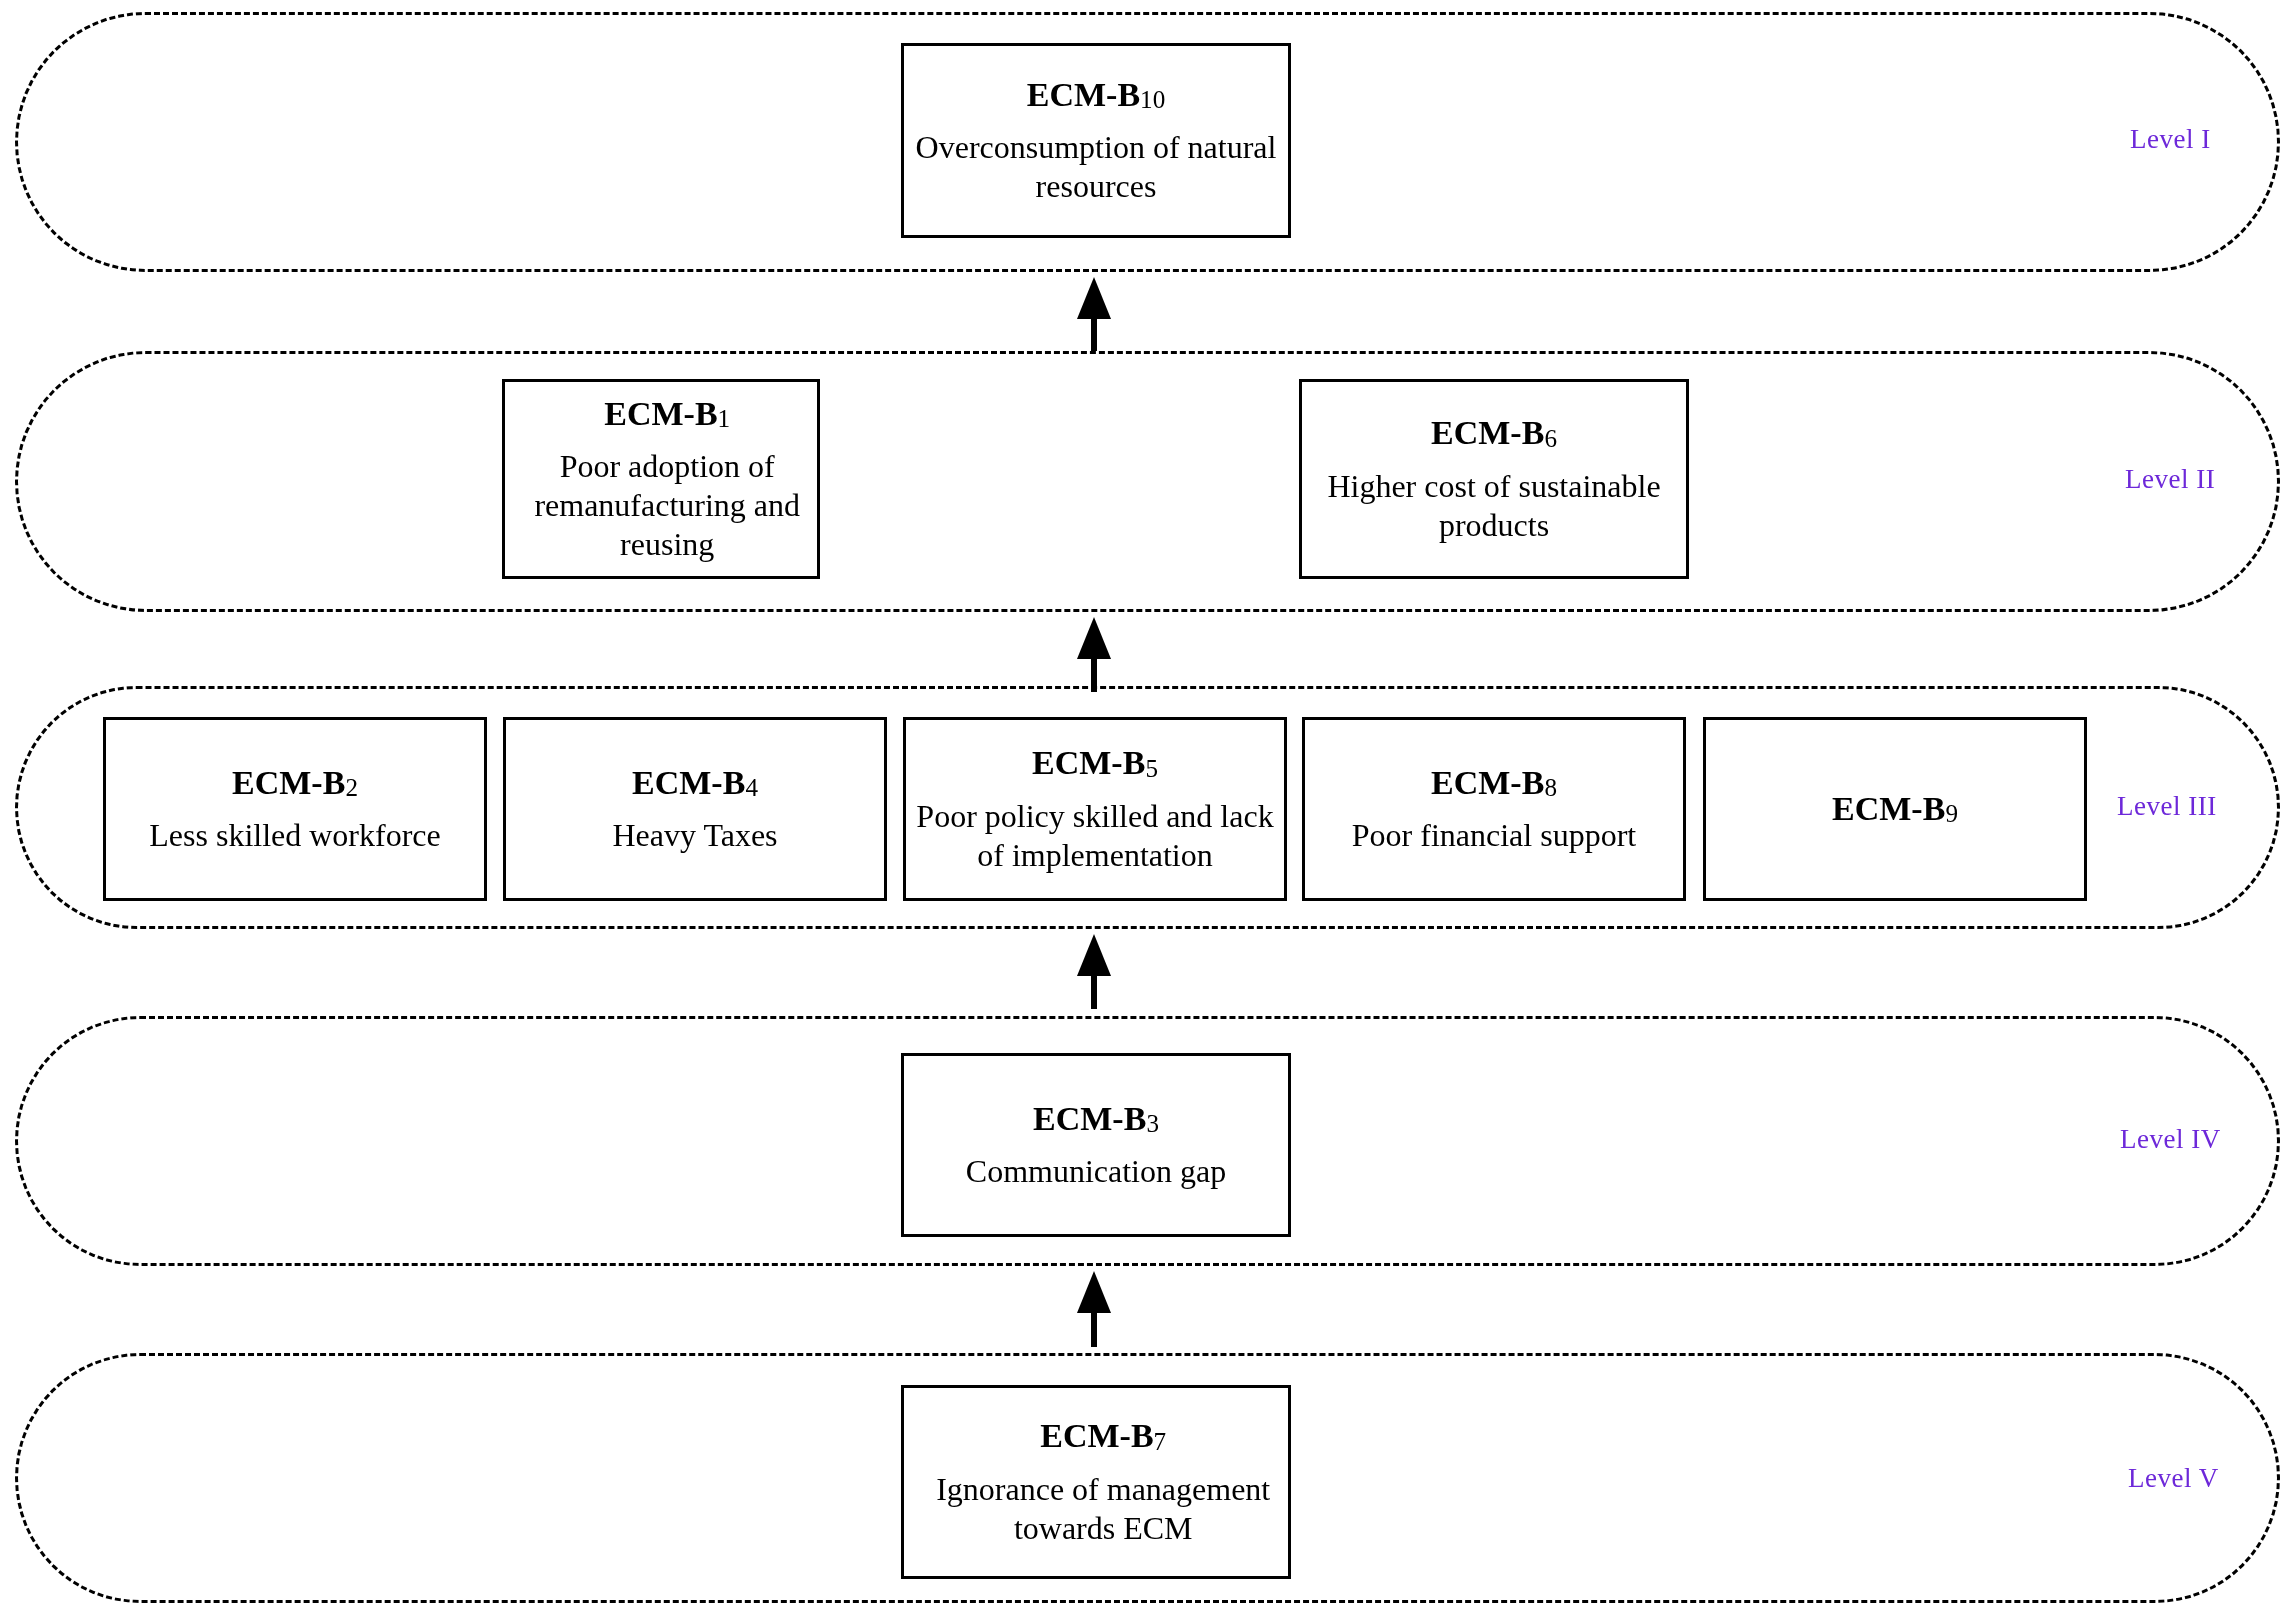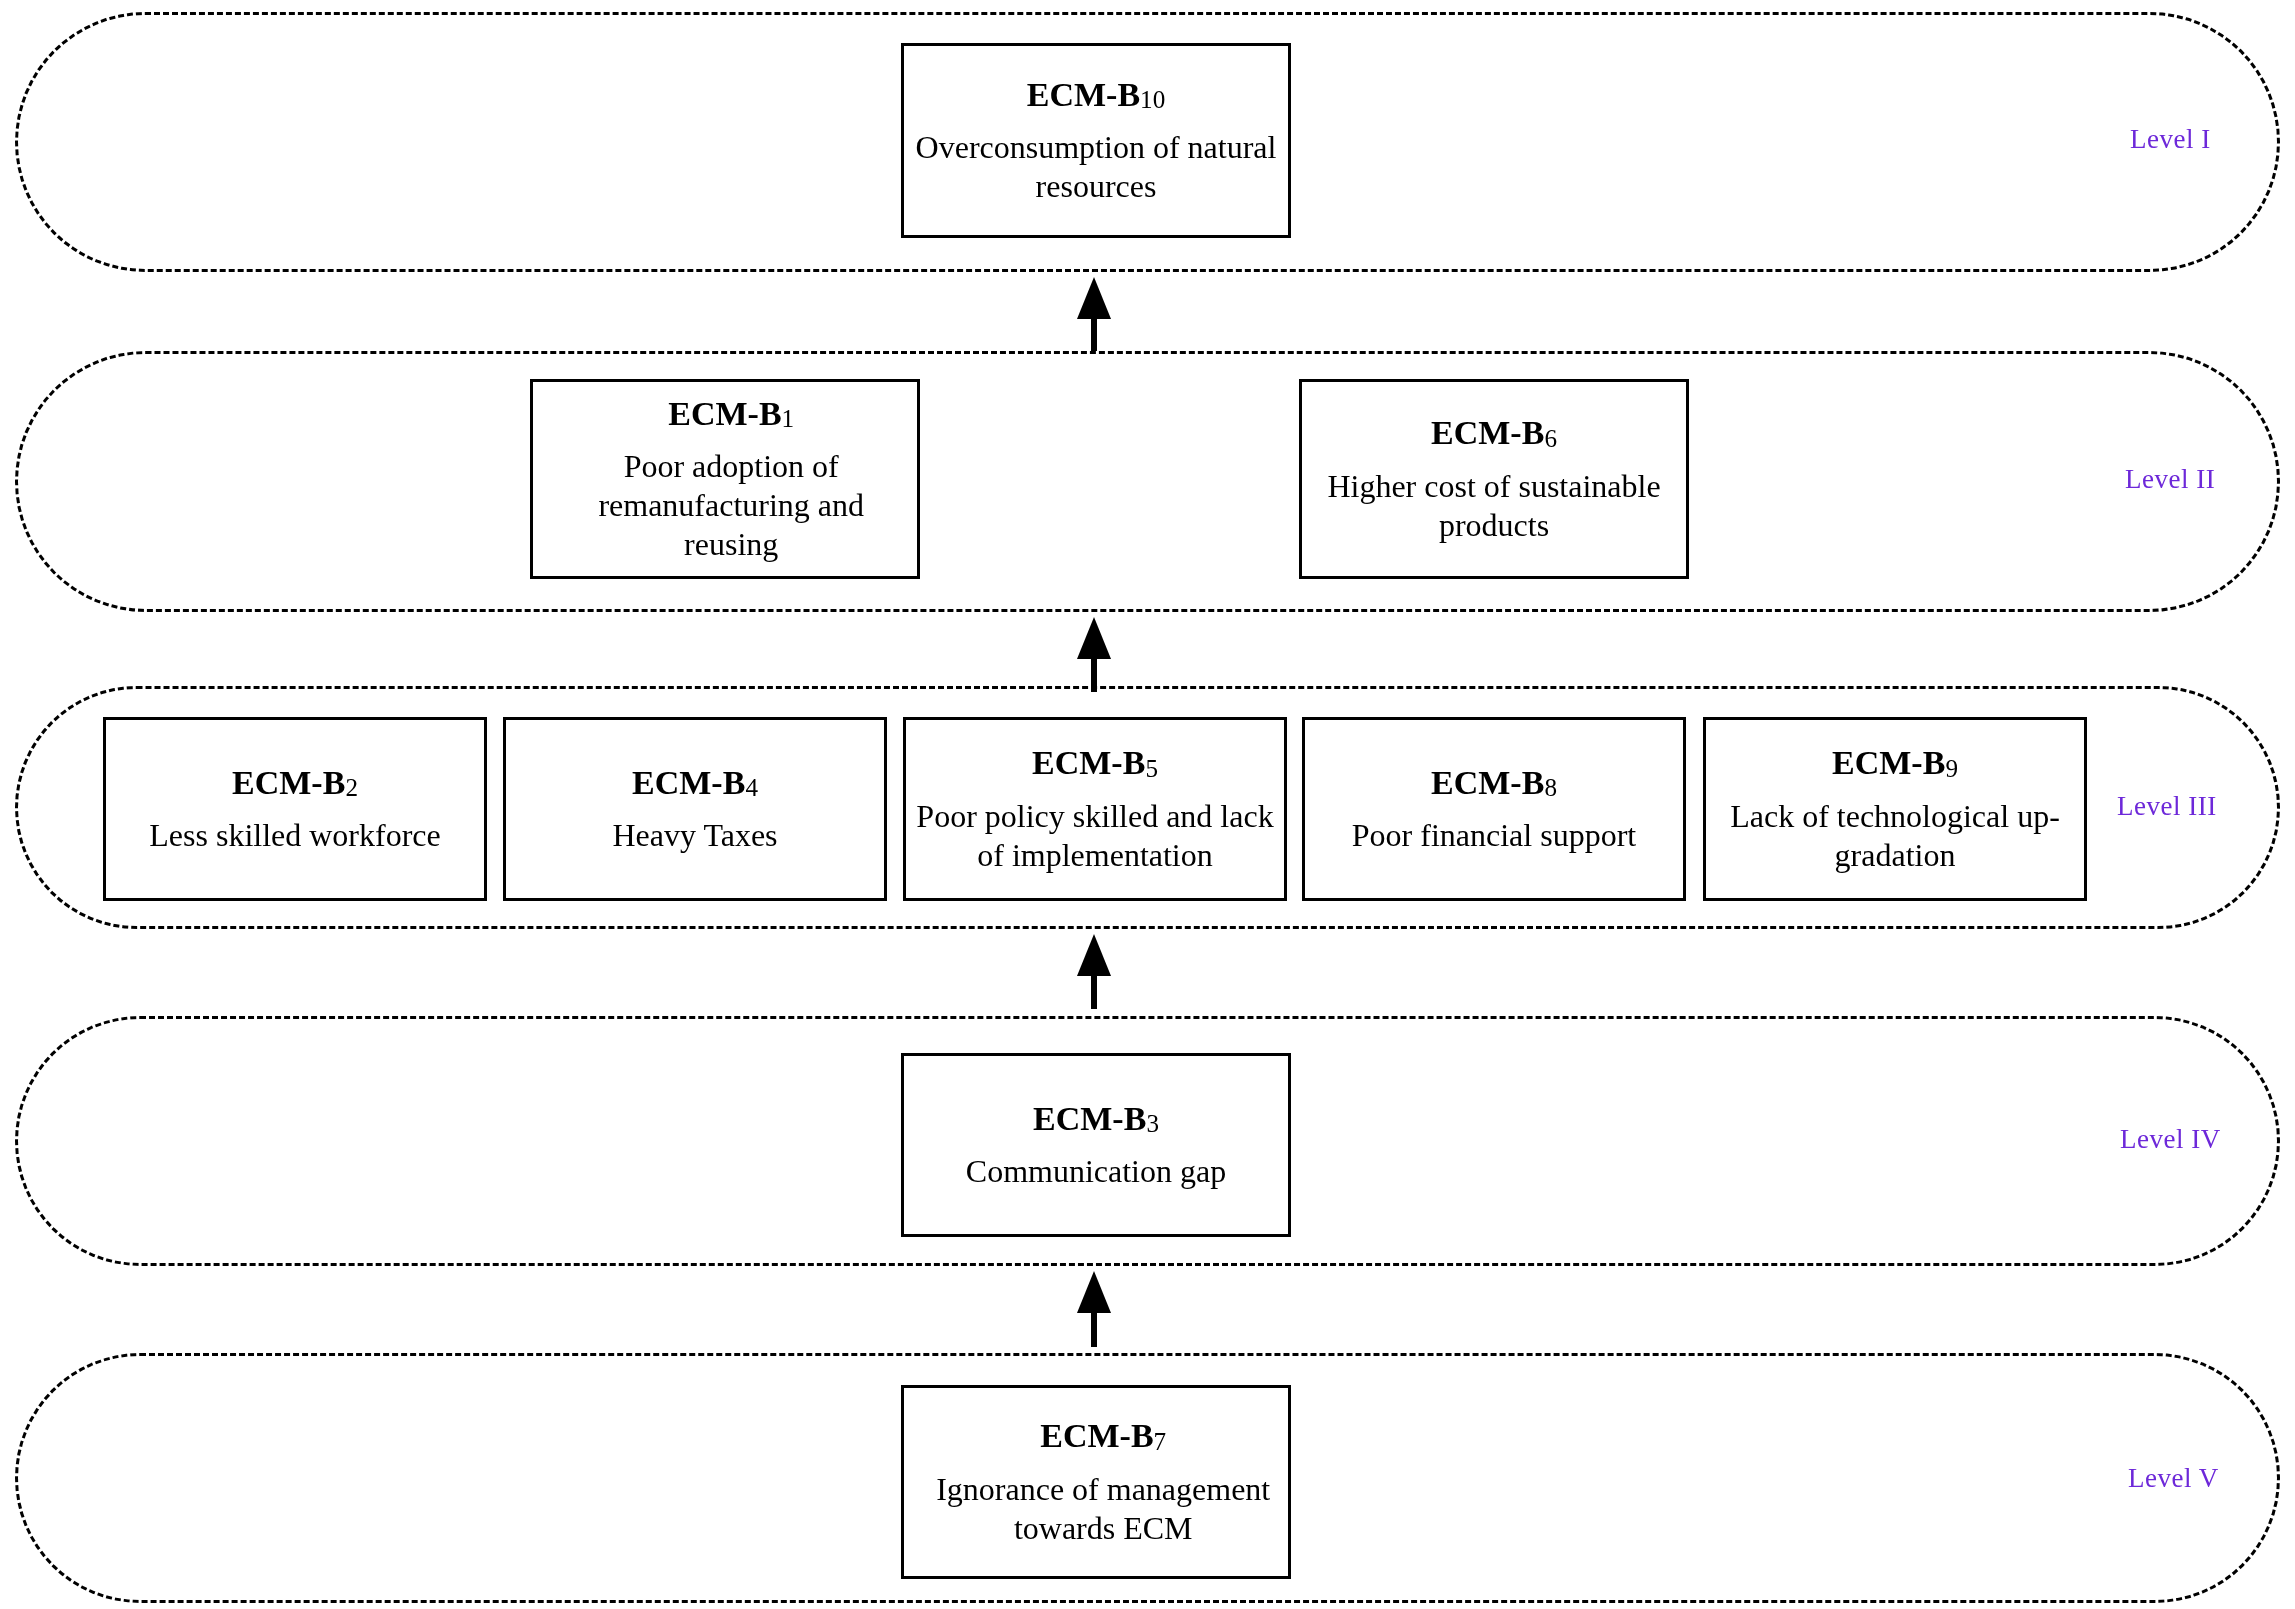--- a/index.html
+++ b/index.html
@@ -102,21 +102,21 @@
 
   <div class="level-label" style="left:2130px; top:126px;">Level I</div>
 
   <div class="arrow" style="left:1077px; top:277px; width:34px; height:75px;">
     <div class="head"></div>
     <div class="shaft" style="top:32px; height:42px;"></div>
   </div>
 
   <div class="level-band" style="left:15px; top:351px; width:2265px; height:261px;"></div>
 
-  <div class="node" style="left:530px; top:379px; width:390px; height:200px;padding-left:20px;">
+  <div class="node" style="left:502px; top:379px; width:318px; height:200px;padding-left:20px;">
     <div class="code">
       <span>ECM-B</span><sub>1</sub>
     </div>
     <div class="desc">Poor adoption of remanufacturing and reusing</div>
   </div>
 
   <div class="node" style="left:1299px; top:379px; width:390px; height:200px;">
     <div class="code">
       <span>ECM-B</span><sub>6</sub>
     </div>
@@ -157,21 +157,20 @@
     <div class="code">
       <span>ECM-B</span><sub>8</sub>
     </div>
     <div class="desc">Poor financial support</div>
   </div>
 
   <div class="node" style="left:1703px; top:717px; width:384px; height:184px;">
     <div class="code">
       <span>ECM-B</span><sub>9</sub>
     </div>
-    <div class="desc">Lack of technological up-gradation</div>
   </div>
 
   <div class="level-label" style="left:2117px; top:793px;">Level III</div>
 
   <div class="arrow" style="left:1077px; top:934px; width:34px; height:76px;">
     <div class="head"></div>
     <div class="shaft" style="top:32px; height:43px;"></div>
   </div>
 
   <div class="level-band" style="left:15px; top:1016px; width:2265px; height:250px;"></div>

